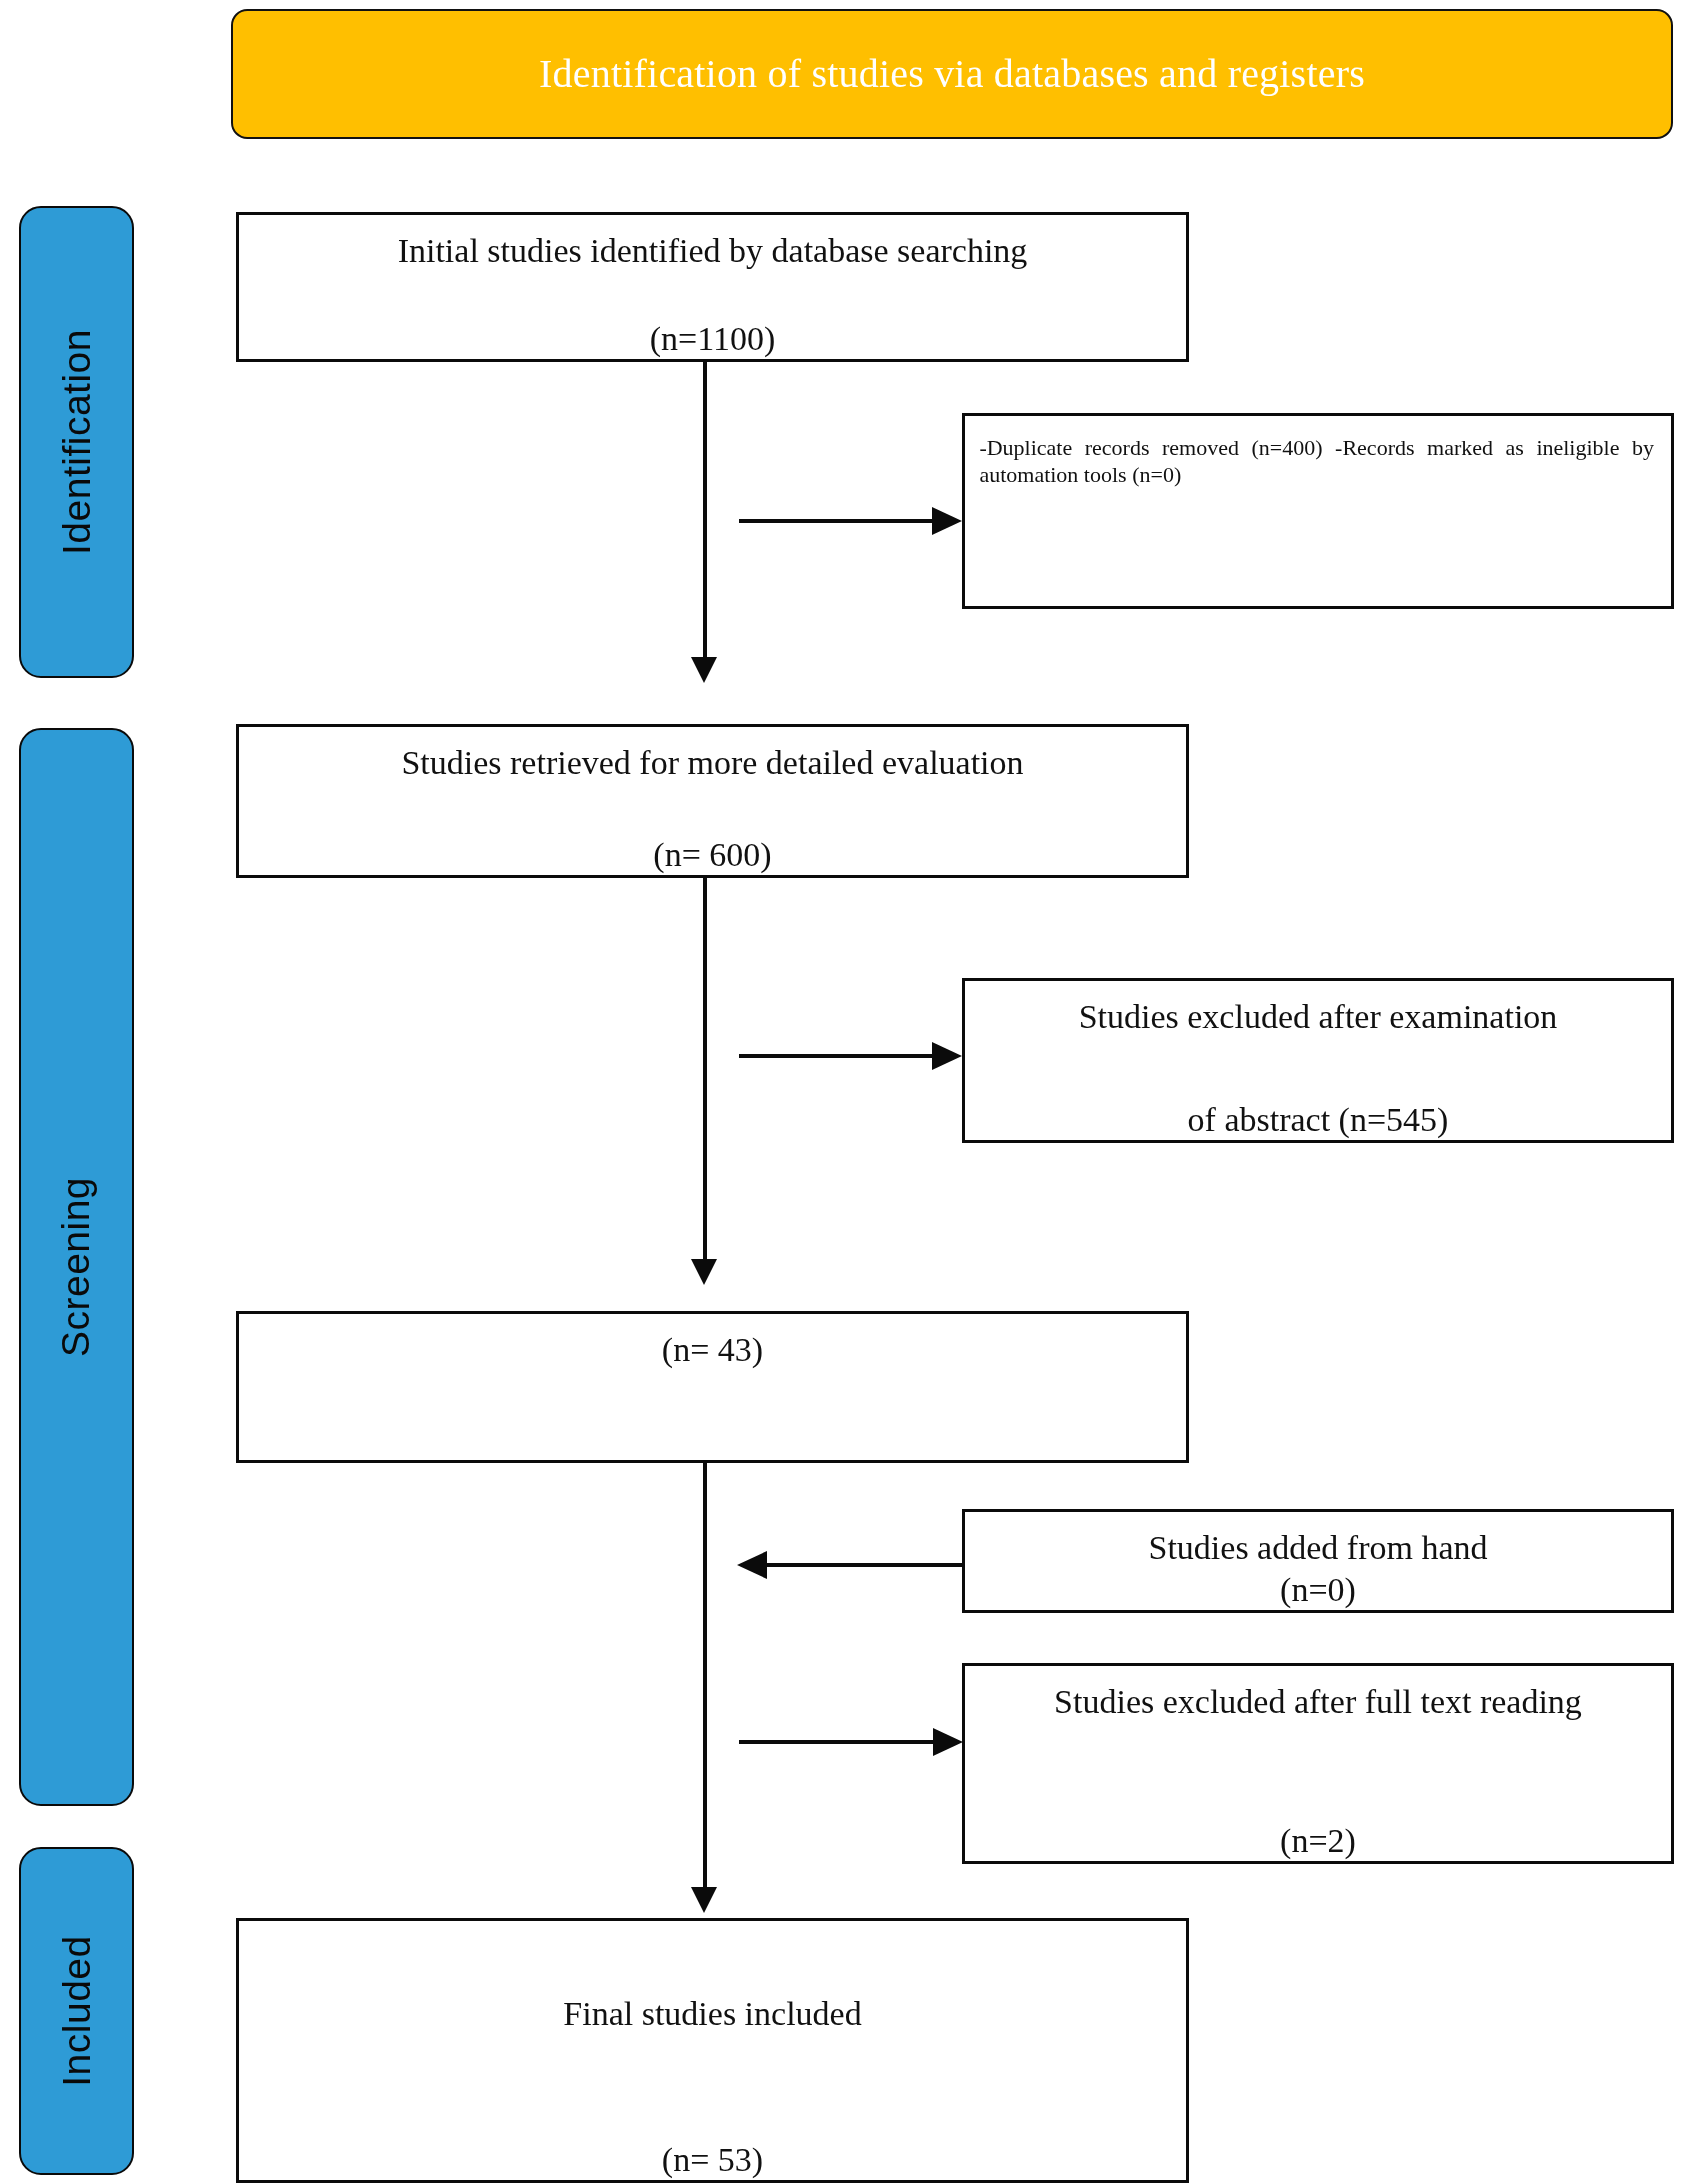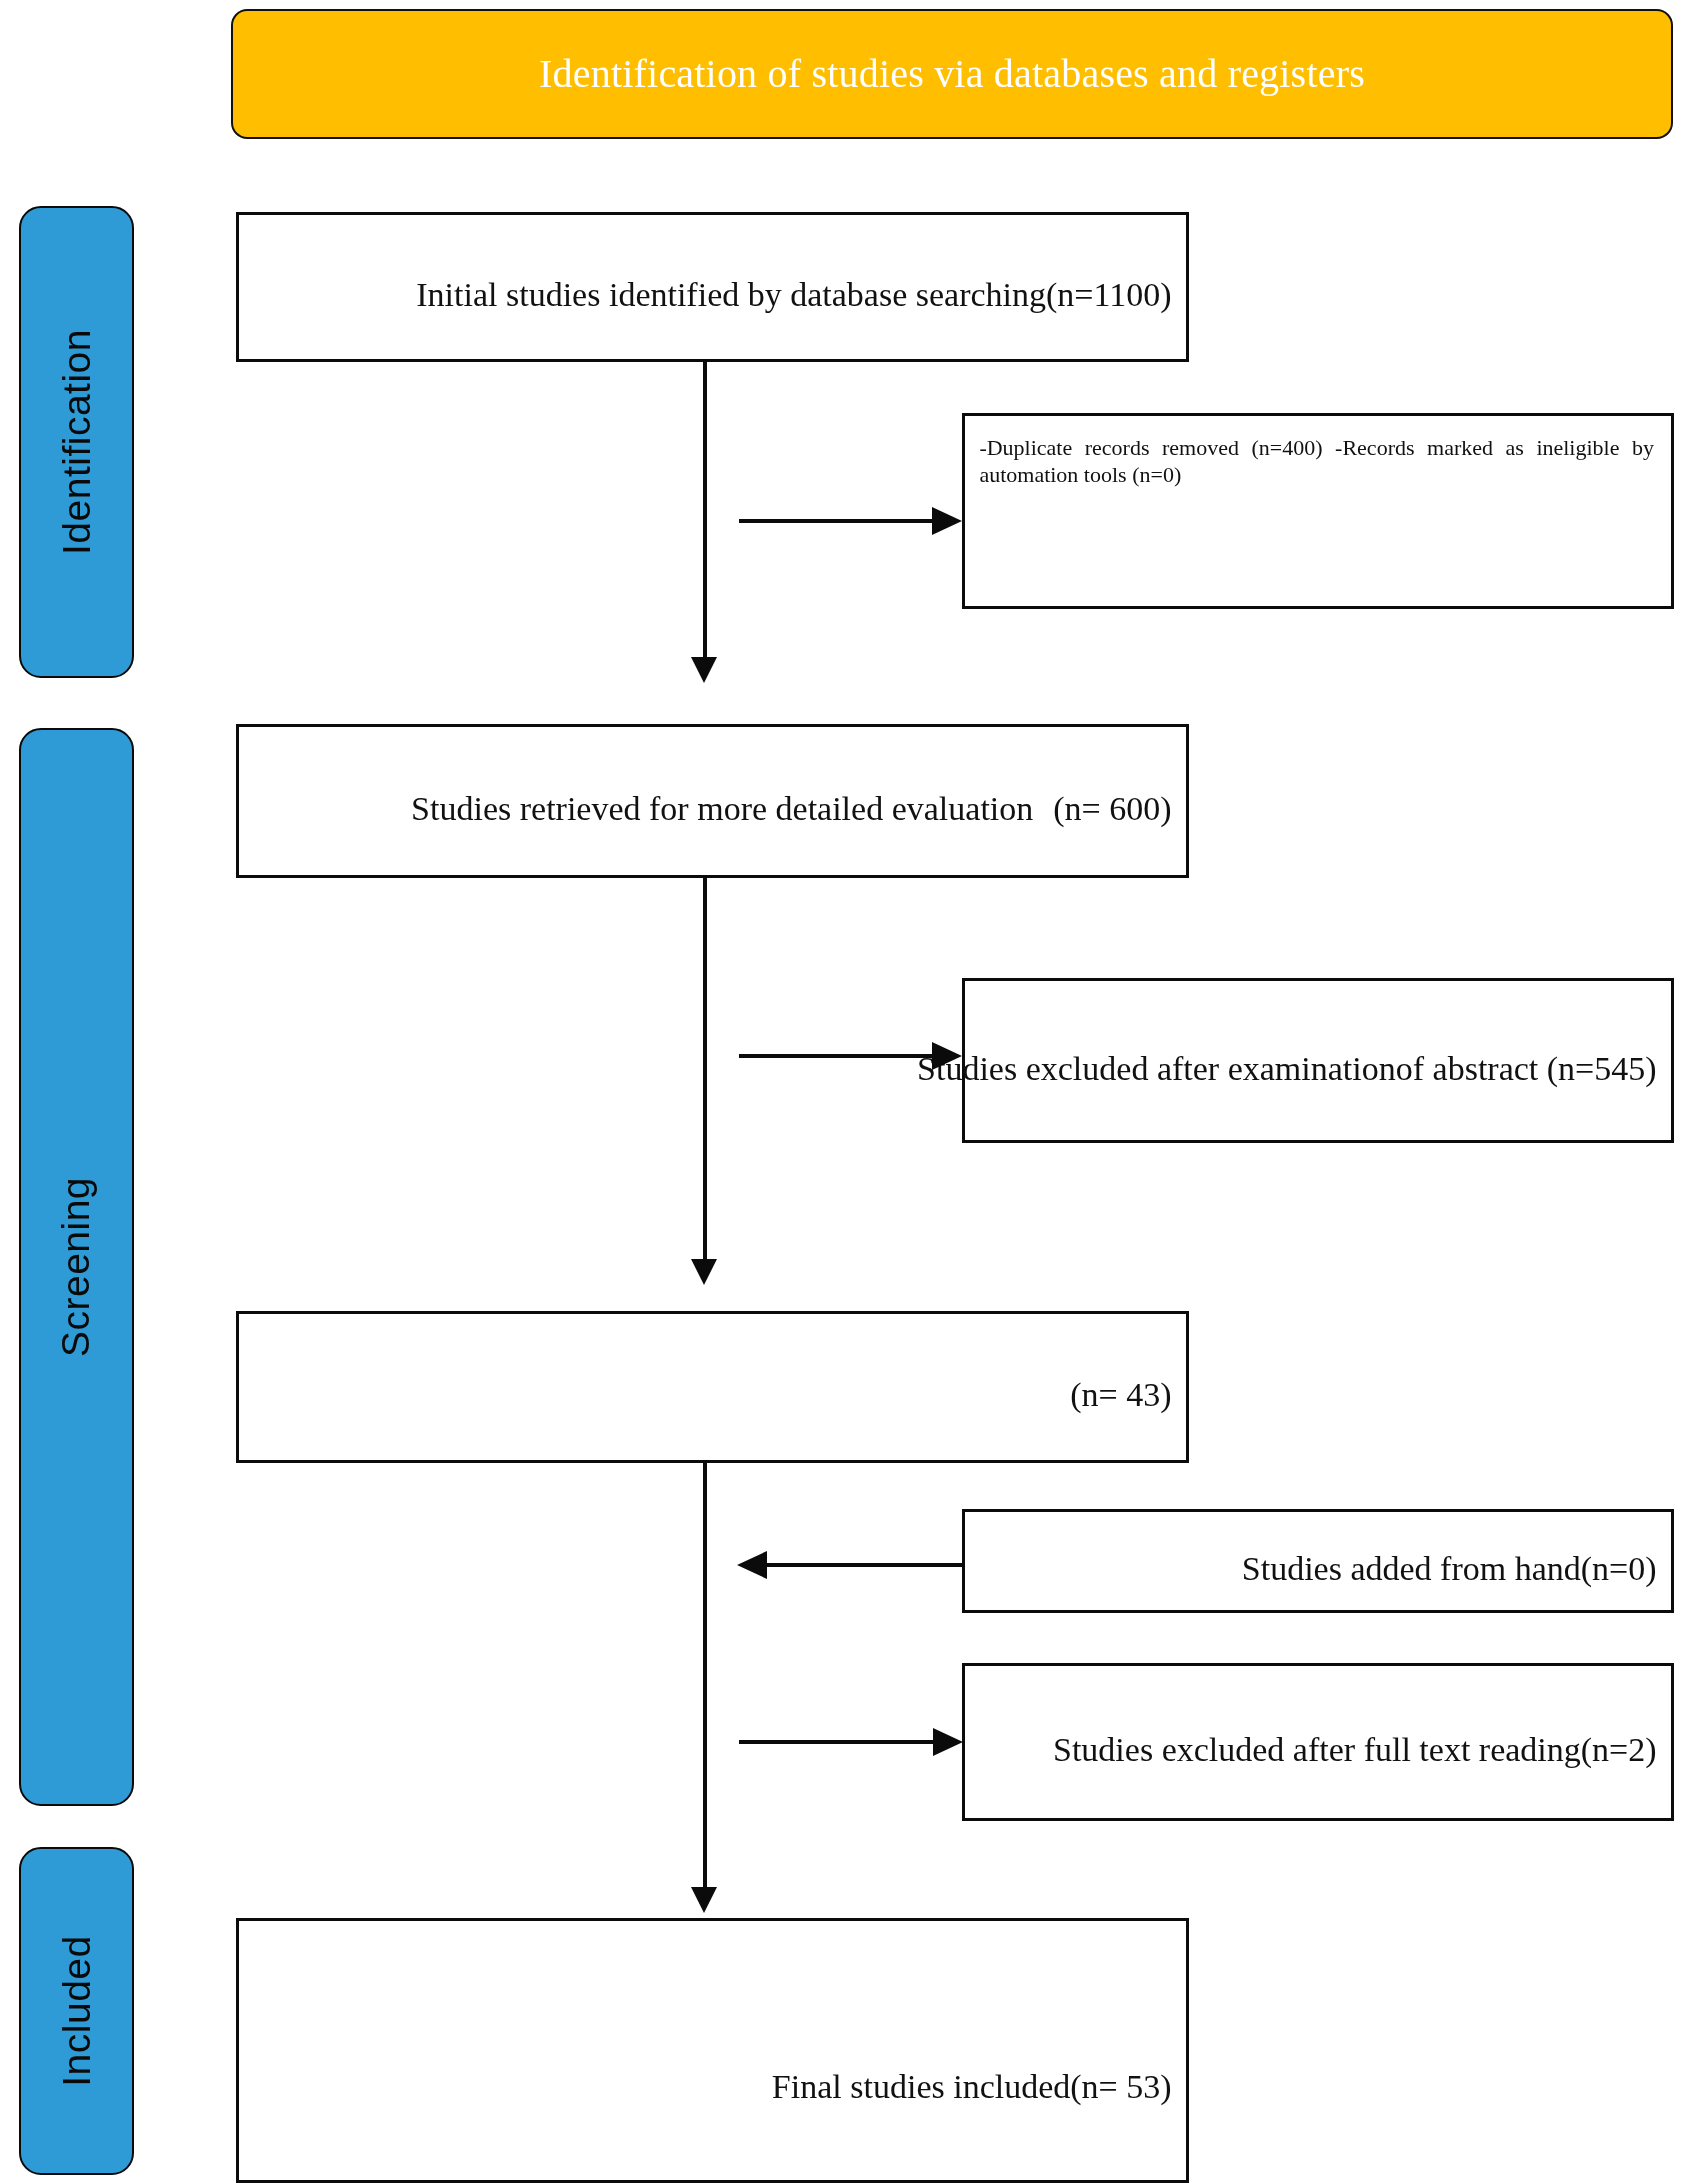--- a/index.html
+++ b/index.html
@@ -29,42 +29,42 @@
     font-family:"Liberation Sans","DejaVu Sans",sans-serif;
     font-size:39px;color:#0a0a0a;font-weight:400;letter-spacing:0.5px;
   }
   #stage-identification{top:206px;height:472px;}
   #stage-screening{top:728px;height:1078px;}
   #stage-included{top:1847px;height:328px;}
 
   
   .flow-box{
     position:absolute;background:#fff;border:3.4px solid #0b0b0b;
-    box-sizing:border-box;display:flex;flex-direction:row;
-    align-items:center;justify-content:flex-end;
+    box-sizing:border-box;display:flex;flex-direction:column;
+    align-items:center;justify-content:space-between;
     padding:16.3px 14.4px 0 14.4px;
   }
   .flow-box .line{
     font-size:34px;line-height:1.17;color:#111;text-align:center;
     white-space:nowrap;
   }
   .flow-box.justified{align-items:stretch;padding:18px 17px 0 14.4px;}
   .flow-box.justified .para{
     font-size:22px;line-height:1.24;color:#111;
     text-align:justify;text-align-last:left;
     -webkit-hyphens:none;hyphens:none;
   }
 
   #box-initial-studies{left:236px;top:212px;width:953px;height:150px;}
   #box-duplicates{left:962px;top:413px;width:712px;height:196px;}
   #box-retrieved{left:236px;top:724px;width:953px;height:154px;gap:20px;}
   #box-excluded-abstract{left:962px;top:978px;width:712px;height:165px;}
   #box-appropriate{left:236px;top:1311px;width:953px;height:152px;}
   #box-hand-added{left:962px;top:1509px;width:712px;height:104px;}
-  #box-excluded-fulltext{left:962px;top:1663px;width:712px;height:158px;}
+  #box-excluded-fulltext{left:962px;top:1663px;width:712px;height:201px;}
   #box-final{left:236px;top:1912px;width:953px;height:265px;padding-top:73px;margin-top:6px;}
 
   
   .vline{position:absolute;width:4.3px;background:#0b0b0b;}
   .hline{position:absolute;height:4.3px;background:#0b0b0b;}
   .arrow-down{
     position:absolute;width:0;height:0;
     border-left:13px solid transparent;border-right:13px solid transparent;
     border-top:26px solid #0b0b0b;
   }

